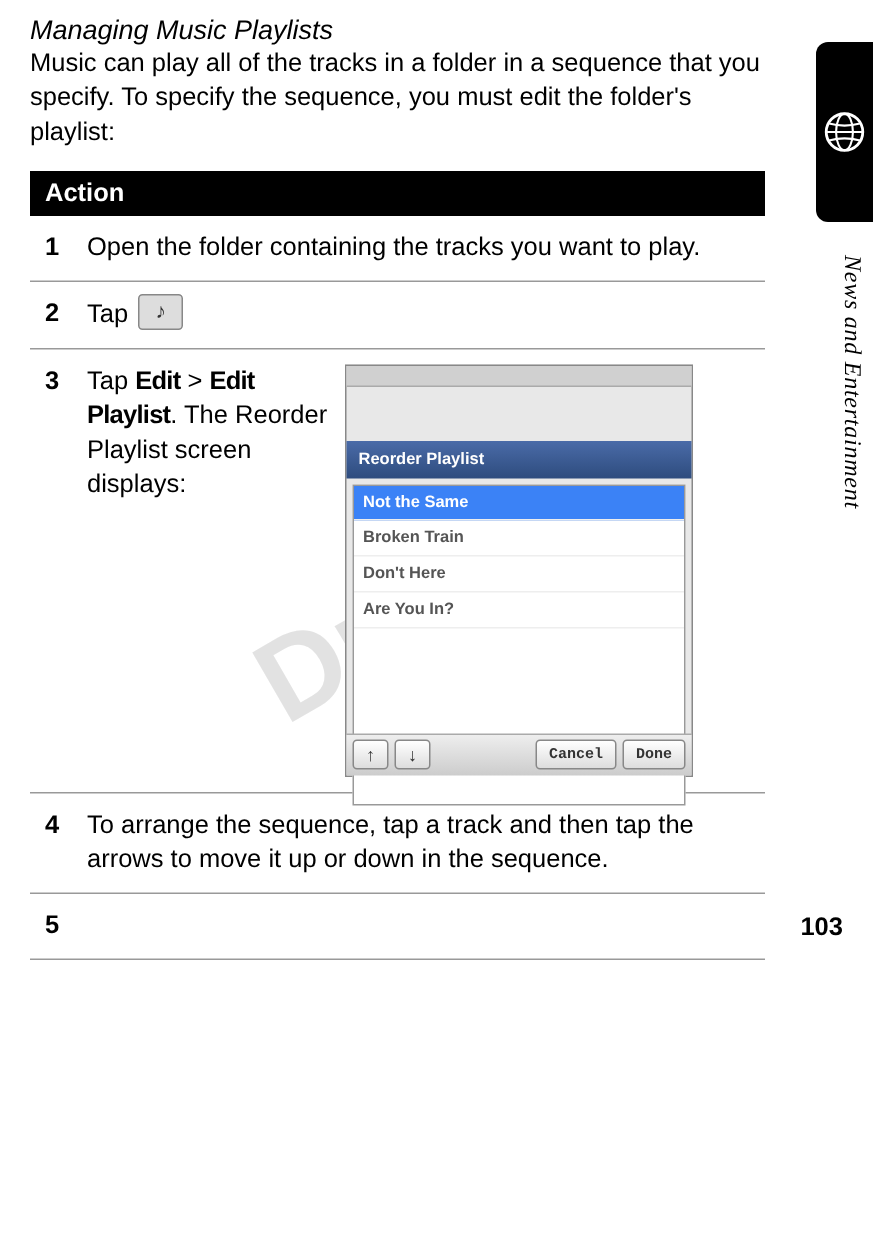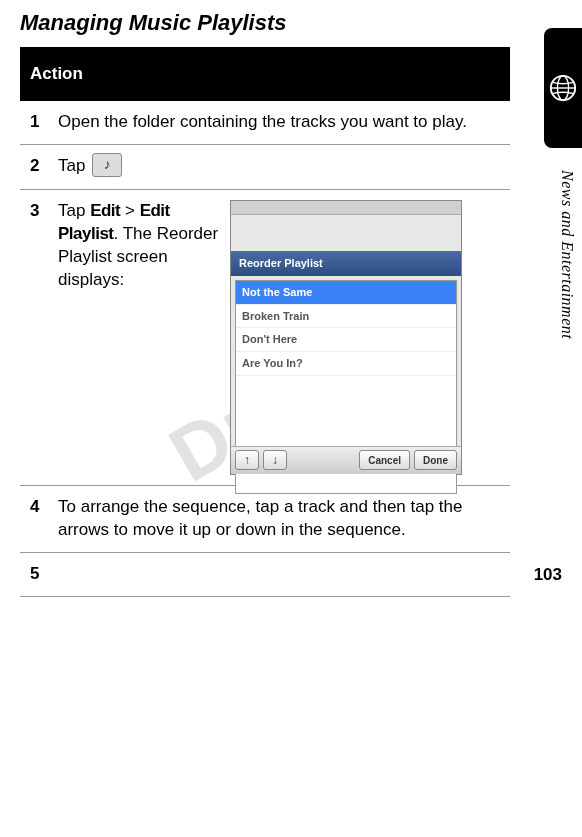--- a/index.html
+++ b/index.html
@@ -13,36 +13,36 @@
       height: 837px;
       background: #fff;
       position: relative;
       overflow: hidden;
     }
     .page-content {
       padding: 10px 20px 20px 20px;
       width: 530px;
     }
     .title {
-      font-size: 22px;
-      font-weight: bold;
+      font-size: 18px;
+      font-weight: normal;
       font-style: italic;
-      margin-bottom: 11px;
+      margin-bottom: 0;
     }
     .intro-text {
       font-size: 17px;
       line-height: 1.35;
       margin-bottom: 14px;
     }
     .action-header {
       background: #000;
       color: #fff;
       font-size: 17px;
       font-weight: bold;
-      padding: 17px 10px;
+      padding: 5px 10px;
     }
     .step-row {
       display: flex;
       padding: 10px 10px;
       border-bottom: 1px solid #999;
       font-size: 17px;
       line-height: 1.35;
       gap: 14px;
     }
     .step-num {
@@ -157,21 +157,21 @@
       padding: 0 8px;
       background: linear-gradient(to bottom, #fff, #ddd);
       border: 1px solid #888;
       border-radius: 3px;
       display: flex;
       align-items: center;
       justify-content: center;
       font-size: 10px;
       font-weight: bold;
       color: #333;
-      font-family: Liberation Sans, sans-serif;
+      font-family: Liberation Mono, monospace;
     }
     .side-tab {
       position: absolute;
       right: 0;
       top: 28px;
       width: 38px;
       height: 120px;
       background: #000;
       border-top-left-radius: 8px;
       border-bottom-left-radius: 8px;
@@ -220,20 +220,21 @@
   </style>
 </head>
 <body>
 
 <div class="draft-watermark">Draft</div>
 
 <div class="content-layer">
 
   <div class="page-content">
     <h2 class="title">Managing Music Playlists</h2>
+    <p class="intro-text">Music can play all of the tracks in a folder in a sequence that you specify. To specify the sequence, you must edit the folder's playlist:</p>
 
     <div class="action-header">Action</div>
 
     <div class="step-row">
       <div class="step-num">1</div>
       <div class="step-text">Open the folder containing the tracks you want to play.</div>
     </div>
 
     <div class="step-row">
       <div class="step-num">2</div>

